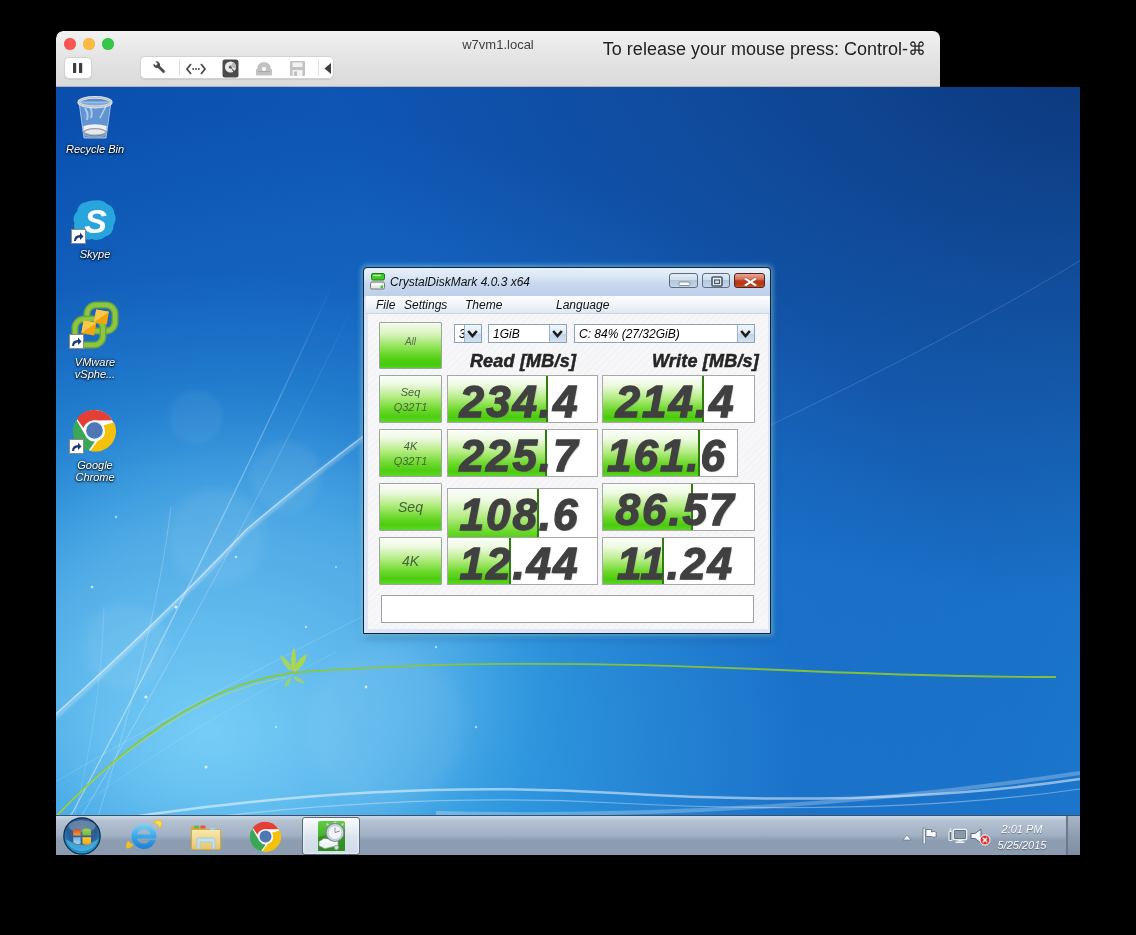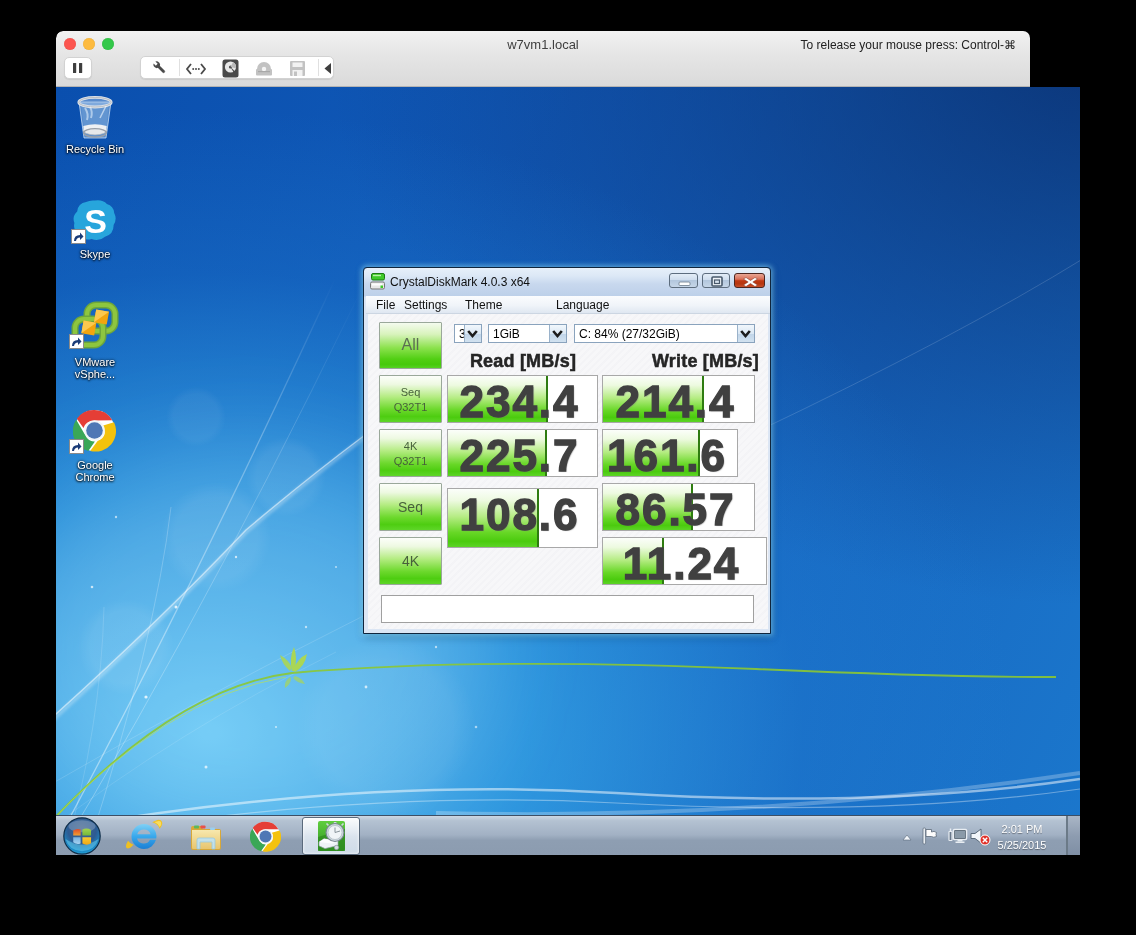--- a/index.html
+++ b/index.html
@@ -1,34 +1,34 @@
 <!DOCTYPE html>
 <html><head>
 <meta charset="utf-8">
 <style>
   * { margin:0; padding:0; box-sizing:border-box; }
   html,body { width:1136px; height:935px; background:#000; overflow:hidden;
     font-family:"Liberation Sans", sans-serif; }
   #macwin { position:absolute; left:56px; top:31px; width:1024px; height:824px;
     border-radius:7px 7px 0 0; overflow:hidden; }
-  #chrome { position:absolute; left:0; top:0; width:974px; height:56px;
+  #chrome { position:absolute; left:0; top:0; width:884px; height:56px;
     background:linear-gradient(180deg,#f2f2f2 0%,#e6e6e6 40%,#dadada 100%);
     border-bottom:1px solid #b4b4b4; border-radius:7px 7px 0 0; }
   .tl { position:absolute; top:7px; width:12px; height:12px; border-radius:50%; }
   #title { position:absolute; top:0; left:0; width:100%; text-align:center; top:6px;
     font-size:13px; color:#404040; }
-  #release { position:absolute; right:14px; top:7px; font-size:12px; color:#222; }
+  #release { position:absolute; right:14px; top:7px; font-size:18px; color:#222; }
   .toolbtn { position:absolute; background:#fff; border:1px solid #d2d2d2; border-radius:5px;
     box-shadow:0 1px 1px rgba(0,0,0,0.08); }
   #screen { position:absolute; left:0; top:56px; width:1024px; height:768px;
     background:
      radial-gradient(1060px 820px at 15% 84%, rgba(110,208,250,0.92) 0%, rgba(62,182,242,0.62) 30%, rgba(34,130,214,0.28) 56%, rgba(34,130,214,0) 76%),
      radial-gradient(1150px 820px at 103% -5%, rgba(8,40,102,0.8) 0%, rgba(11,50,120,0.4) 40%, rgba(11,50,120,0) 68%),
      linear-gradient(115deg, #0a4fae 0%, #115ab8 38%, #1768c2 68%, #1b77cc 100%);
-    overflow:hidden; }
+    overflow:hidden;font-style:italic; }
   
   #cdm { position:absolute; left:307px; top:180px; width:408px; height:367px;
     border:1px solid #10253c; border-radius:4px 4px 0 0;
     background:linear-gradient(180deg,#e7f0fa 0%,#dce8f6 8px,#c8d8ee 16px,#bdd0e9 28px,#dce6f4 29px,#dce6f4 100%);
     box-shadow:0 0 5px 2px rgba(140,220,250,0.55), 1px 3px 8px rgba(0,30,60,0.35); }
   #cdmtitle { position:absolute; left:0; top:0; width:100%; height:28px; }
   #cdmtitle .txt { position:absolute; left:26px; top:7px; font-size:12px; color:#101010; }
   .capbtn { position:absolute; top:5px; height:15px; border-radius:3px; border:1px solid #5d6d7e; }
   #cdmmenu { position:absolute; left:2px; top:28px; width:404px; height:18px;
     background:linear-gradient(180deg,#fbfcfe 0%,#f0f4f9 55%,#dfe7f1 100%);
@@ -307,21 +307,21 @@
       <div id="cdmmenu">
         <span style="left:10px;">File</span>
         <span style="left:38px;">Settings</span>
         <span style="left:99px;">Theme</span>
         <span style="left:151px;margin-top:32px;">Help</span>
         <span style="left:190px;">Language</span>
       </div>
       <div id="cdmclient">
         <div class="grnbtn" style="left:11px; top:8px; width:63px; height:47px;
              background:linear-gradient(180deg,#f4fbee 0%,#d8f3bc 25%,#8ce24e 55%,#52cf14 80%,#46c90c 92%,#55d222 100%);">
-          <div style="margin-top:13px; font-size:16px; color:#5c6e52;">All</div>
+          <div style="margin-top:13px; font-size:10px; color:#5c6e52;">All</div>
         </div>
         <div class="combo" style="left:86px; top:10px; width:28px;">
             <span class="lbl">3</span>
             <span class="btn">
               <svg width="15" height="17" viewBox="0 0 15 17" style="position:absolute;left:0;top:0;">
                 <path d="M3.2 6 L7.5 11 L11.8 6" fill="none" stroke="#1c1c1c" stroke-width="2.6"></path>
               </svg>
             </span>
           </div>
         <div class="combo" style="left:120px; top:10px; width:79px;">
@@ -373,21 +373,26 @@
             <div class="edge" style="left:89px;"></div>
           <div class="num">108.6</div>
         </div>
         <div class="cell" style="left:234px; top:169px; width:153px; height:48px;">
           <div class="fill" style="width:90px;"></div>
             <div class="edge" style="left:88px;"></div>
           <div class="num">86.57</div>
         </div>
 
         <div class="grnbtn lab1" style="left:11px; top:223px; width:63px; height:48px;">4K</div>
-        <div class="cell" style="left:234px; top:223px; width:165px; height:48px;">
+        <div class="cell" style="left:79px; top:223px; width:151px; height:48px;">
+          <div class="fill" style="width:63px;"></div>
+            <div class="edge" style="left:61px;"></div>
+          <div class="num">12.44</div>
+        </div>
+        <div class="cell" style="left:234px; top:223px; width:153px; height:48px;">
           <div class="fill" style="width:61px;"></div>
             <div class="edge" style="left:59px;"></div>
           <div class="num">11.24</div>
         </div>
         <div style="position:absolute; left:13px; top:281px; width:373px; height:28px;
              background:#fff; border:1px solid #a0a0a0;"></div>
       </div>
     </div>
     <div id="taskbar">
 

